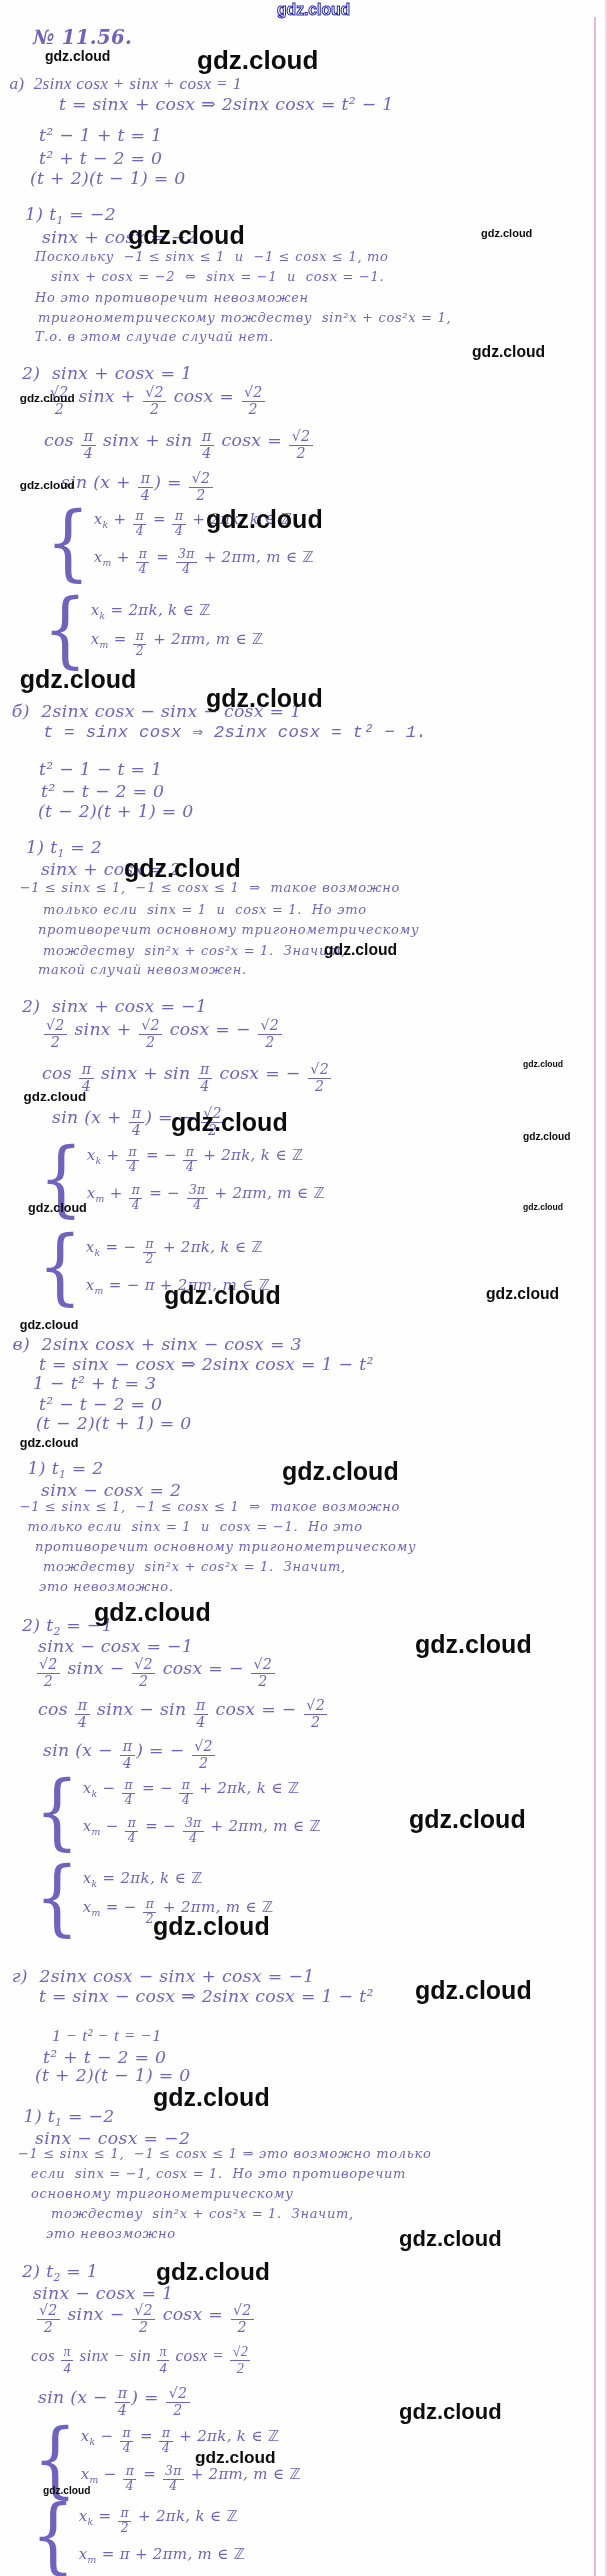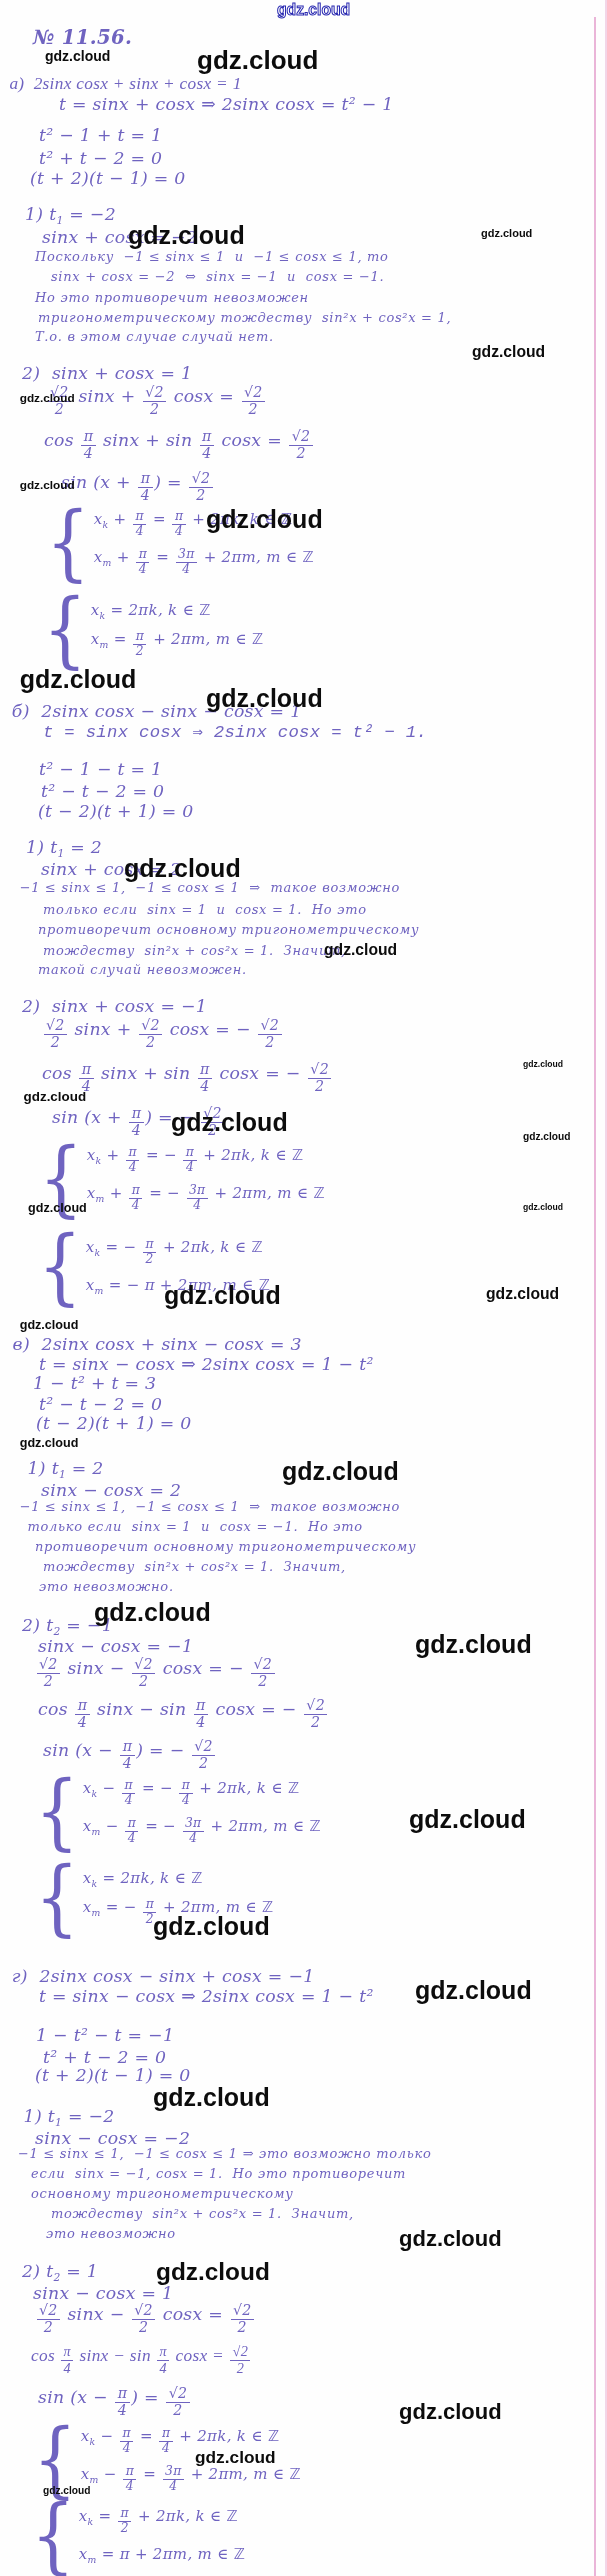--- a/index.html
+++ b/index.html
@@ -118,21 +118,21 @@
       </div>
       <div class="sys" style="left: 35px; top: 1867px;">
         <span class="brace">{</span>
         <div class="rows">
           <div class="srow">x<sub>k</sub> = 2πk, k ∈ ℤ</div>
           <div class="srow">x<sub>m</sub> = − <span class="fr"><span class="nu">π</span><span class="de">2</span></span> + 2πm, m ∈ ℤ</div>
         </div>
       </div>
       <div class="line m" style="left: 11.8px; top: 1967px;">г)&nbsp; 2sinx cosx − sinx + cosx = −1</div>
       <div class="line m" style="left: 39px; top: 1987px;">t = sinx − cosx ⇒ 2sinx cosx = 1 − t²</div>
-      <div class="line m" style="left: 36px; top: 2026px;">1 − t² − t = −1</div>
+      <div class="line m" style="left: 52px; top: 2026px; font-family: Liberation Serif, serif;">1 − t² − t = −1</div>
       <div class="line m" style="left: 43px; top: 2048px;">t² + t − 2 = 0</div>
       <div class="line m" style="left: 35px; top: 2066px;">(t + 2)(t − 1) = 0</div>
       <div class="line m" style="left: 23.6px; top: 2107px;">1) t<sub>1</sub> = −2</div>
       <div class="line m" style="left: 35px; top: 2129px;">sinx − cosx = −2</div>
       <div class="line t" style="left: 18px; top: 2147px;">−1 ≤ sinx ≤ 1,&nbsp; −1 ≤ cosx ≤ 1 ⇒ это возможно только</div>
       <div class="line t" style="left: 31px; top: 2167px;">если&nbsp; sinx = −1, cosx = 1.&nbsp; Но это противоречит</div>
       <div class="line t" style="left: 31px; top: 2187px;">основному тригонометрическому</div>
       <div class="line t" style="left: 51px; top: 2207px;">тождеству&nbsp; sin²x + cos²x = 1.&nbsp; Значит,</div>
       <div class="line t" style="left: 46px; top: 2227px;">это невозможно</div>
       <div class="line m" style="left: 22px; top: 2262px;">2) t<sub>2</sub> = 1</div>

